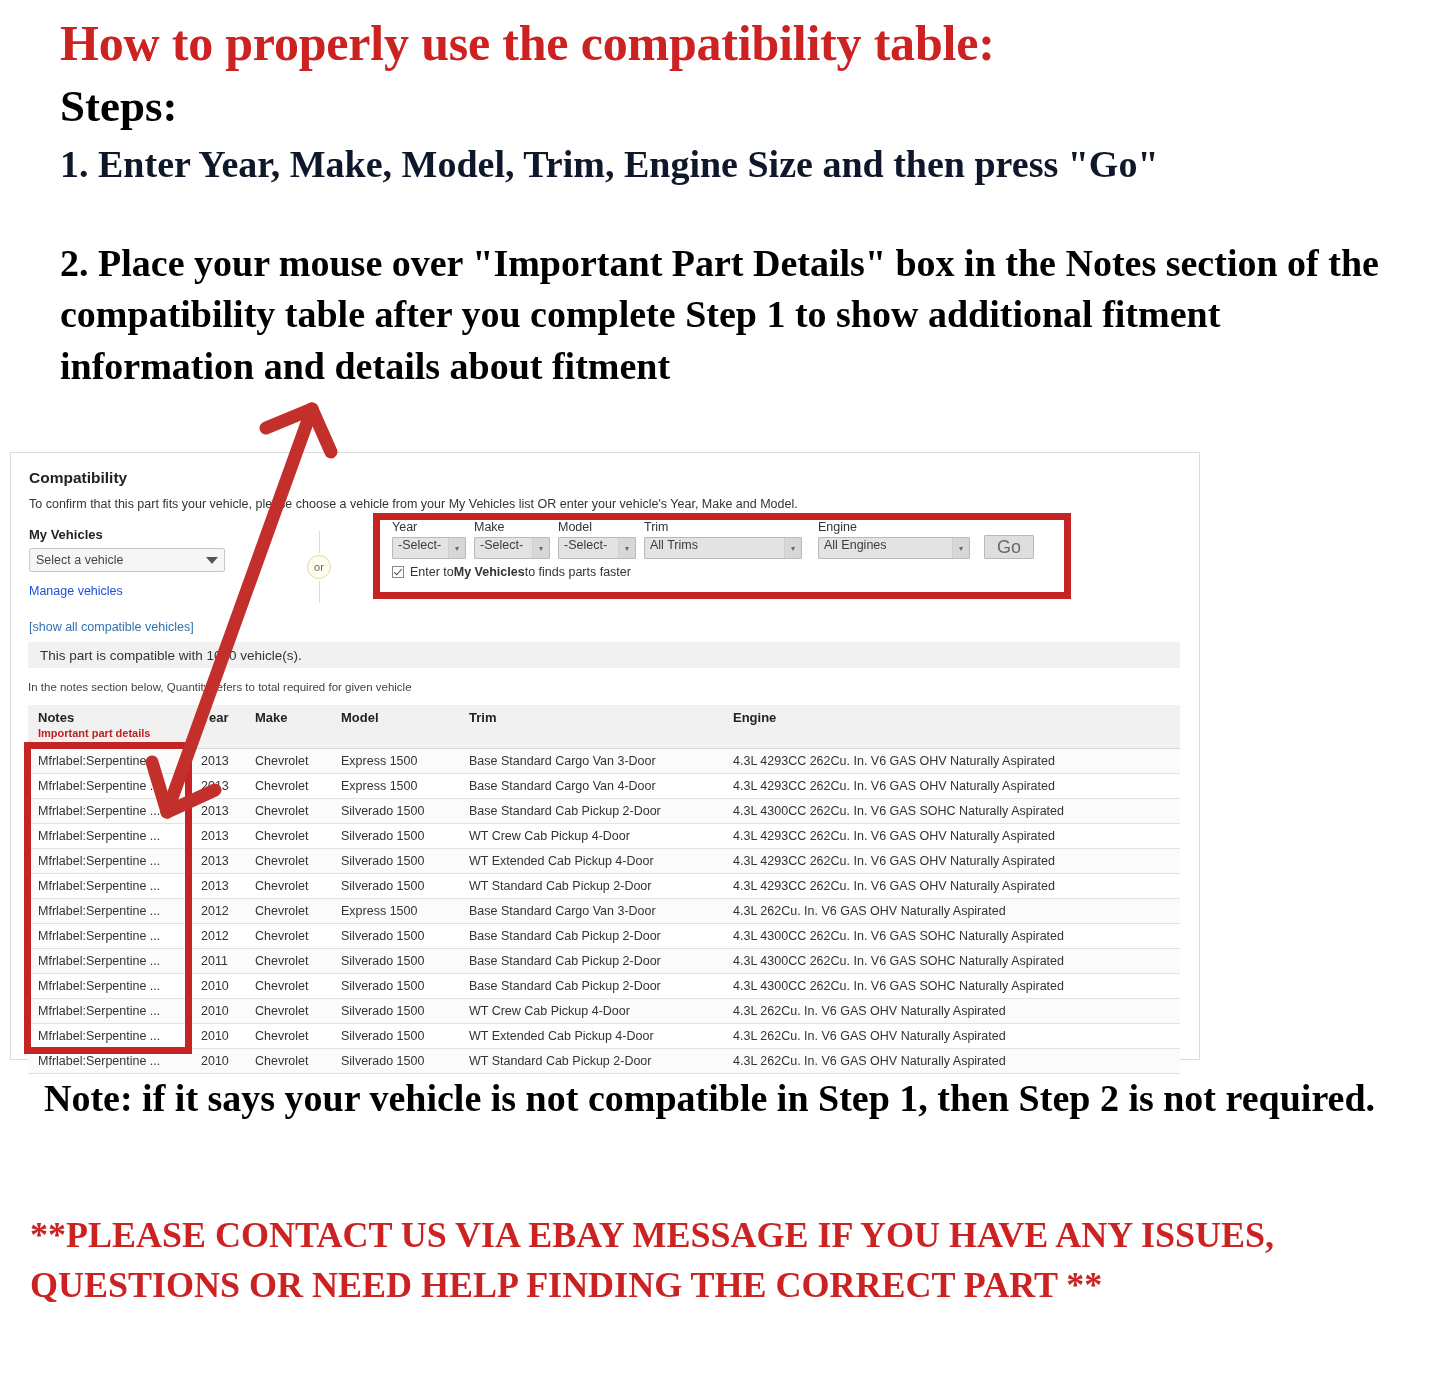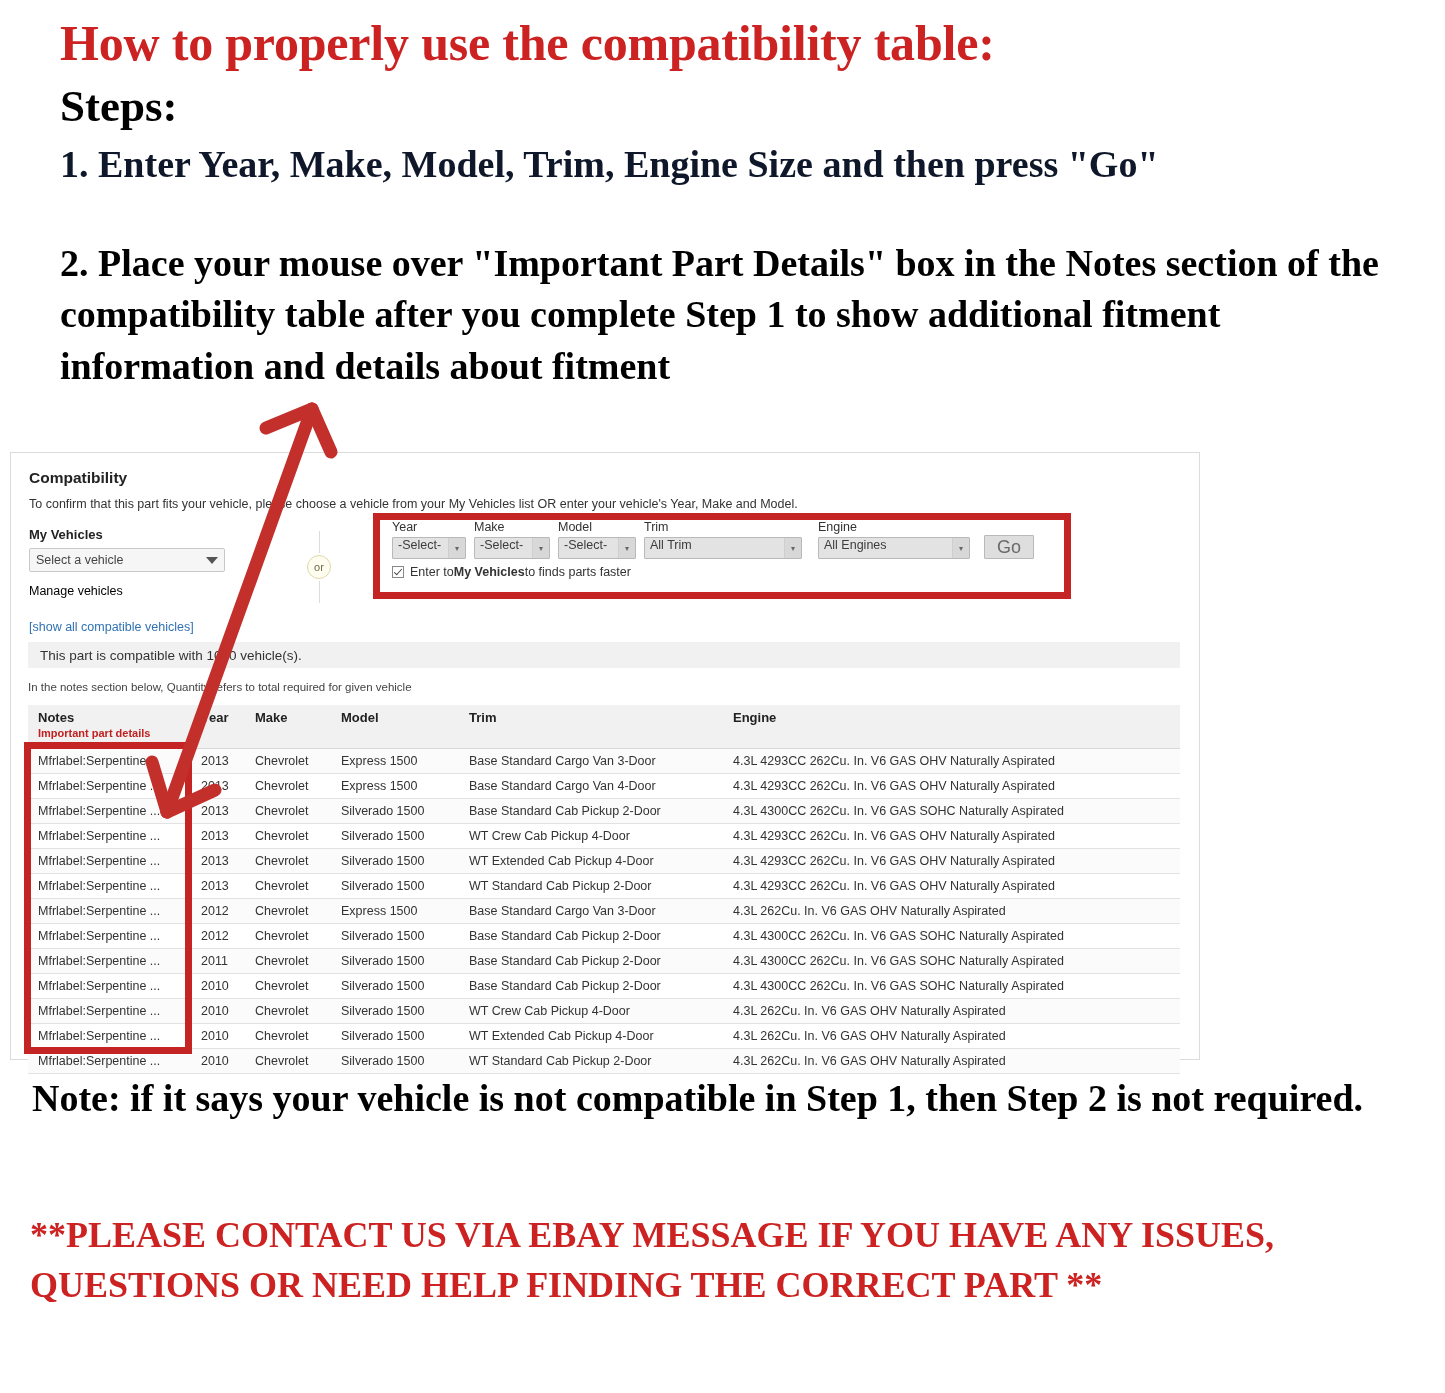--- a/index.html
+++ b/index.html
@@ -117,21 +117,21 @@
     color: #444444;
     justify-content: space-between;
   }
   .caret-down {
     width: 0; height: 0;
     border-left: 6px solid transparent;
     border-right: 6px solid transparent;
     border-top: 7px solid #555555;
   }
   .link-blue {
-    color: #000000;
+    color: #1d4ed8;
     font-size: 12.5px;
     margin-top: 12px;
     display: block;
     text-decoration: none;
   }
   .link-show-all {
     color: #3072b3;
     font-size: 12.5px;
     margin-top: 22px;
     display: block;
@@ -348,21 +348,21 @@
     left: 0;
     top: 0;
     width: 1445px;
     height: 1393px;
     pointer-events: none;
   }
 
   
   .note-block {
     position: absolute;
-    left: 32px;
+    left: 44px;
     top: 1072px;
     width: 1340px;
     font-family: "Liberation Serif", serif;
     font-weight: bold;
     font-size: 38px;
     line-height: 1.37;
     color: #000000;
   }
   .contact-block {
     position: absolute;
@@ -432,21 +432,21 @@
   <div class="field">
     <span class="field-label">Model</span>
     <div class="sel sel-model">
       <span>-Select-</span>
       <span class="arrow">▾</span>
     </div>
   </div>
   <div class="field">
     <span class="field-label">Trim</span>
     <div class="sel sel-trim">
-      <span>All Trim</span>
+      <span>All Trims</span>
       <span class="arrow">▾</span>
     </div>
   </div>
   <div class="field" style="margin-left:8px;">
     <span class="field-label">Engine</span>
     <div class="sel sel-engine">
       <span>All Engines</span>
       <span class="arrow">▾</span>
     </div>
   </div>

